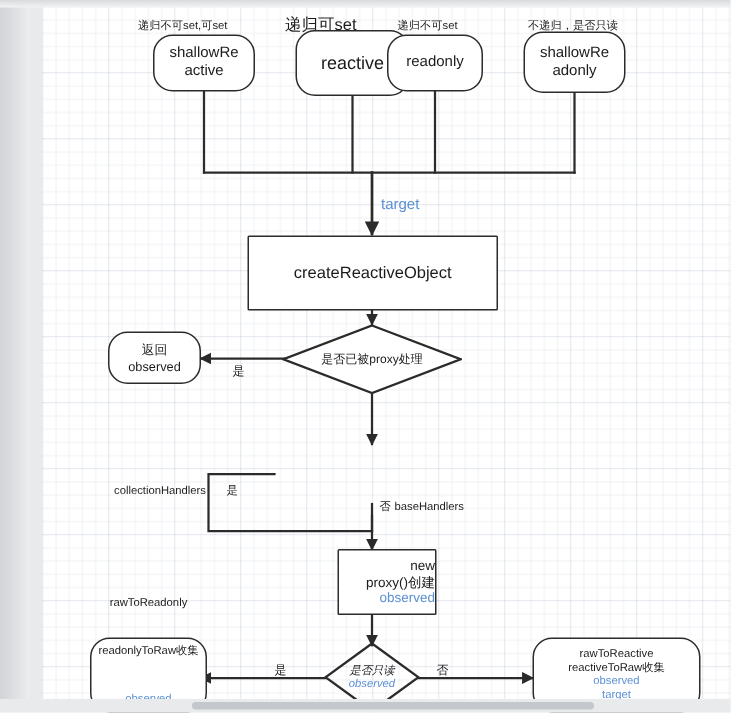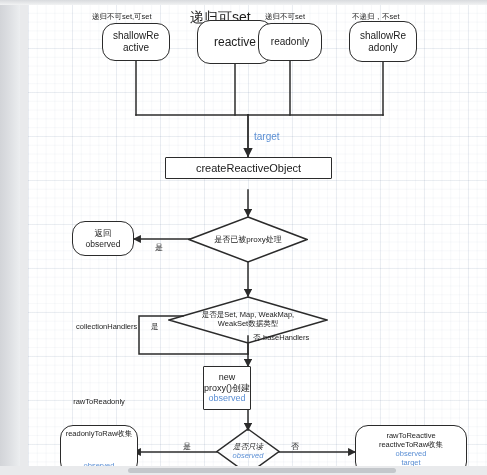--- a/index.html
+++ b/index.html
@@ -57,21 +57,21 @@
   .diamond{position:absolute;}
   .diamond .dtext{
     position:absolute;left:0;top:0;width:100%;height:100%;
     display:flex;flex-direction:column;align-items:center;justify-content:center;
     text-align:center;color:#1b1b1b;pointer-events:none;
   }
 
   
   .lbl{position:absolute;color:#1d1d1d;white-space:nowrap;}
   .lbl.sm{font-size:7.5px;}
-  .lbl.md{font-size:14px;}
+  .lbl.md{font-size:11px;}
   .lbl.blue{color:#5b8fd4;}
 </style>
 </head>
 <body>
 
 <div id="stage">
 
   <div class="canvas-outer">
     <div class="canvas-paper"></div>
     <div class="gutter-left"></div>
@@ -111,21 +111,21 @@
 
       <path d="M217,452 L134,452" marker-end="url(#ar)"></path>
 
       <path d="M279,452 L355,452" marker-end="url(#ar)"></path>
     </g>
   </svg>
 
   <div class="lbl sm" style="left:92px;top:12px;">递归不可set,可set</div>
   <div class="lbl md" style="left:190px;top:9px;">递归可set</div>
   <div class="lbl sm" style="left:265px;top:12px;">递归不可set</div>
-  <div class="lbl sm" style="left:352px;top:12px;">不递归，不set</div>
+  <div class="lbl sm" style="left:352px;top:12px;">不递归，是否只读</div>
 
   <div class="node pill" style="left:102px;top:23px;width:68px;height:38px;font-size:10px;">
     <span class="ln">shallowRe</span>
     <span class="ln">active</span>
   </div>
 
   <div class="node pill" style="left:197px;top:20px;width:76px;height:44px;font-size:12px;">
     <span class="ln">reactive</span>
   </div>
 
@@ -133,56 +133,47 @@
     <span class="ln">readonly</span>
   </div>
 
   <div class="node pill" style="left:349px;top:21px;width:68px;height:41px;font-size:10px;">
     <span class="ln">shallowRe</span>
     <span class="ln">adonly</span>
   </div>
 
   <div class="lbl md blue" style="left:254px;top:131px;font-size:10px;">target</div>
 
-  <div class="node rect" style="left:165px;top:157px;width:167px;height:22px;font-size:11px;">
+  <div class="node rect" style="left:165px;top:157px;width:167px;height:50px;font-size:11px;">
     <span class="ln">createReactiveObject</span>
   </div>
 
   <div class="diamond" style="left:188px;top:216px;width:120px;height:47px;">
     <svg width="120" height="47" viewBox="0 0 120 47" xmlns="http://www.w3.org/2000/svg">
       <polygon points="60,1 119,23.5 60,46 1,23.5" fill="#ffffff" stroke="#2b2b2b" stroke-width="1.5"></polygon>
     </svg>
     <div class="dtext" style="font-size:8px;">
       <span class="ln">是否已被proxy处理</span>
     </div>
   </div>
 
   <div class="lbl sm" style="left:155px;top:242px;font-size:8px;">是</div>
 
   <div class="node pill" style="left:72px;top:221px;width:62px;height:35px;font-size:8.5px;">
     <span class="ln">返回</span>
     <span class="ln">observed</span>
   </div>
 
-  <div class="diamond" style="left:168px;top:296px;width:160px;height:48px;">
-    <svg width="160" height="48" viewBox="0 0 160 48" xmlns="http://www.w3.org/2000/svg">
-      <polygon points="80,1 159,24 80,47 1,24" fill="none" stroke="#2b2b2b" stroke-width="1.5"></polygon>
-    </svg>
-    <div class="dtext" style="font-size:7.5px;">
-      <span class="ln">是否是Set, Map, WeakMap,</span>
-      <span class="ln">WeakSet数据类型</span>
-    </div>
-  </div>
 
   <div class="lbl sm" style="left:76px;top:322px;font-size:7.5px;">collectionHandlers</div>
   <div class="lbl sm" style="left:151px;top:322px;font-size:7.5px;">是</div>
   <div class="lbl sm" style="left:253px;top:333px;font-size:7.5px;">否</div>
   <div class="lbl sm" style="left:263px;top:333px;font-size:7.5px;">baseHandlers</div>
 
-  <div class="node rect" style="left:203px;top:366px;width:48px;height:44px;font-size:9px;">
+  <div class="node rect" style="left:225px;top:366px;width:66px;height:44px;font-size:9px;align-items:flex-end;">
     <span class="ln">new</span>
     <span class="ln">proxy()创建</span>
     <span class="ln blue">observed</span>
   </div>
 
   <div class="diamond" style="left:216px;top:428px;width:64px;height:47px;">
     <svg width="64" height="47" viewBox="0 0 64 47" xmlns="http://www.w3.org/2000/svg">
       <polygon points="32,1 63,23.5 32,46 1,23.5" fill="none" stroke="#2b2b2b" stroke-width="1.5"></polygon>
     </svg>
     <div class="dtext" style="font-size:7.5px;font-style:italic;">

